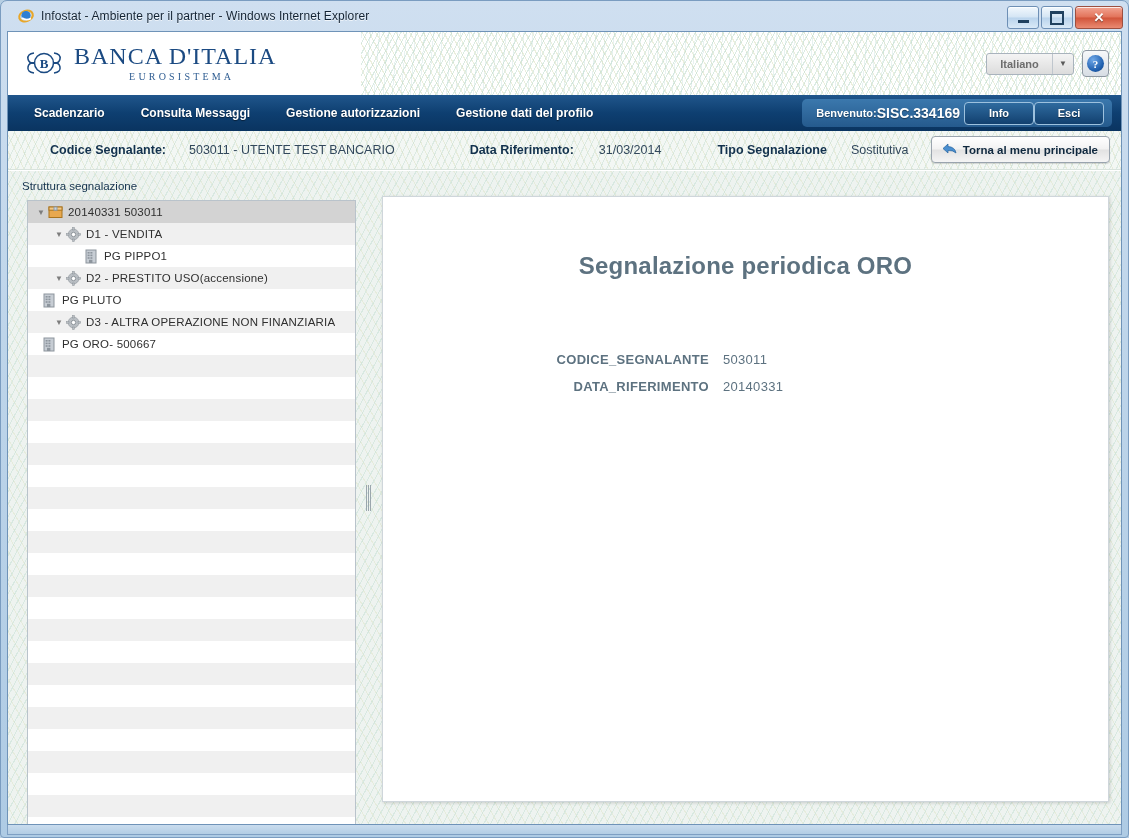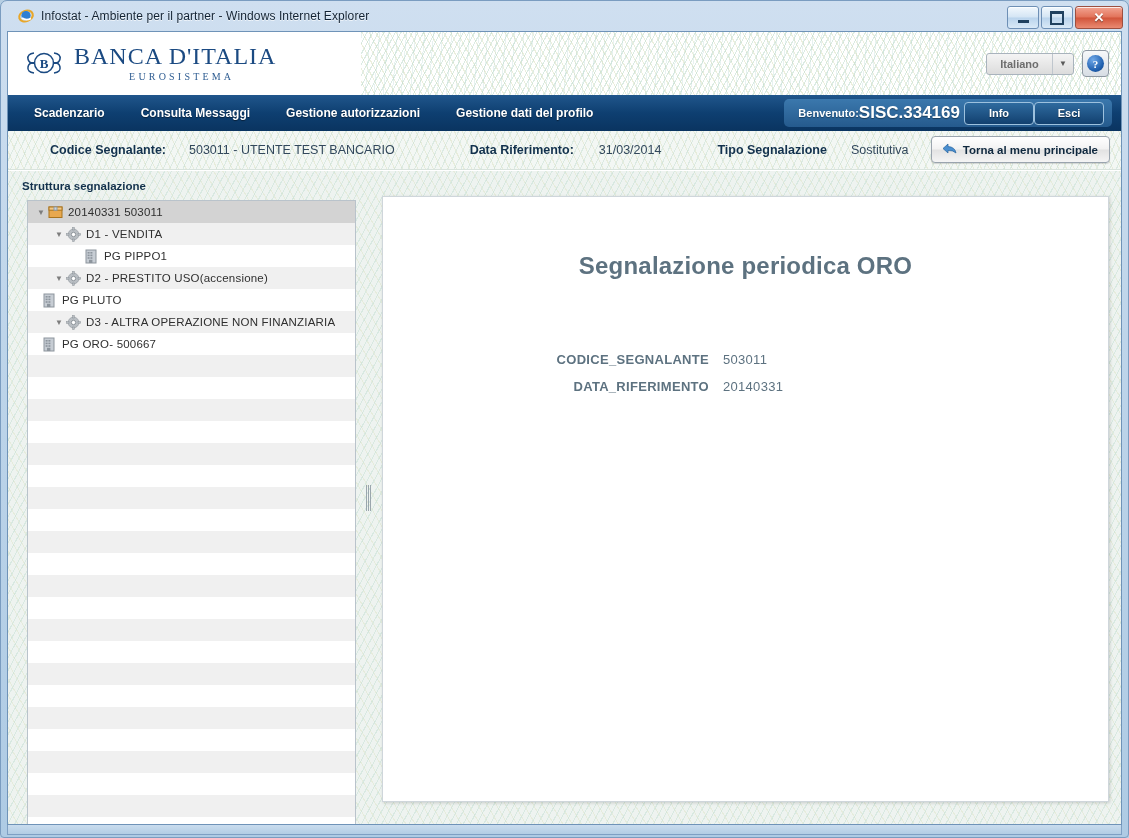--- a/index.html
+++ b/index.html
@@ -187,21 +187,21 @@
     display: flex; align-items: center;
     background: linear-gradient(to bottom, #3b78ad, #255a8d);
     border-radius: 5px;
     padding: 0 8px 0 14px;
   }
   .welcome-label {
     color: #fff; font-size: 11px; font-weight: bold;
     text-shadow: 0 1px 1px rgba(0,0,0,.4);
   }
   .welcome-user {
-    color: #fff; font-size: 17px; font-weight: bold;
+    color: #fff; font-size: 14px; font-weight: bold;
     text-shadow: 0 1px 1px rgba(0,0,0,.4);
     margin-right: 4px;
   }
   .hdr-btn {
     height: 21px;
     min-width: 48px;
     border: 1px solid #9dc1de;
     border-radius: 4px;
     background: linear-gradient(to bottom, #2f6b9f, #12406f);
     color: #fff; font-size: 11px; font-weight: bold;
@@ -272,21 +272,21 @@
 
   
   .leftpanel {
     position: absolute;
     left: 0; top: 0;
     width: 366px;
     bottom: 0;
     z-index: 2;
   }
   .struct-title {
-    font-size: 11.5px; font-weight: bold; color: #13314c;
+    font-size: 11.5px; font-weight: normal; color: #13314c;
     padding: 9px 0 7px 14px;
   }
   .tree {
     position: absolute;
     left: 19px; top: 29px;
     width: 327px;
     height: 655px;
     background: #fff;
     border: 1px solid #b9c3cb;
     overflow: hidden;

